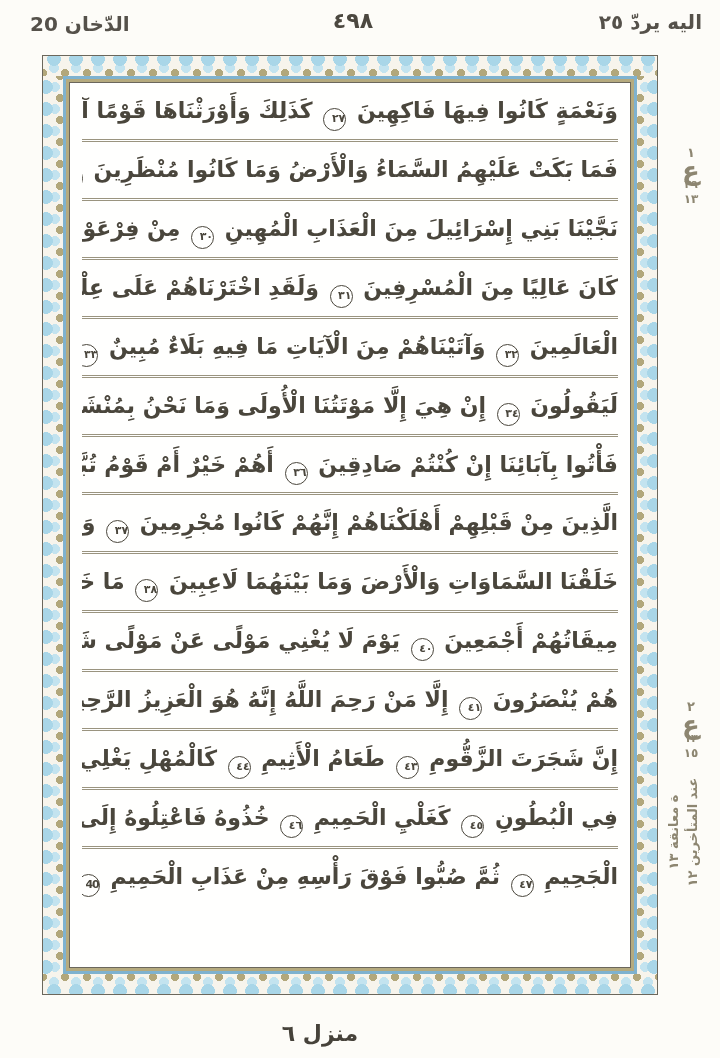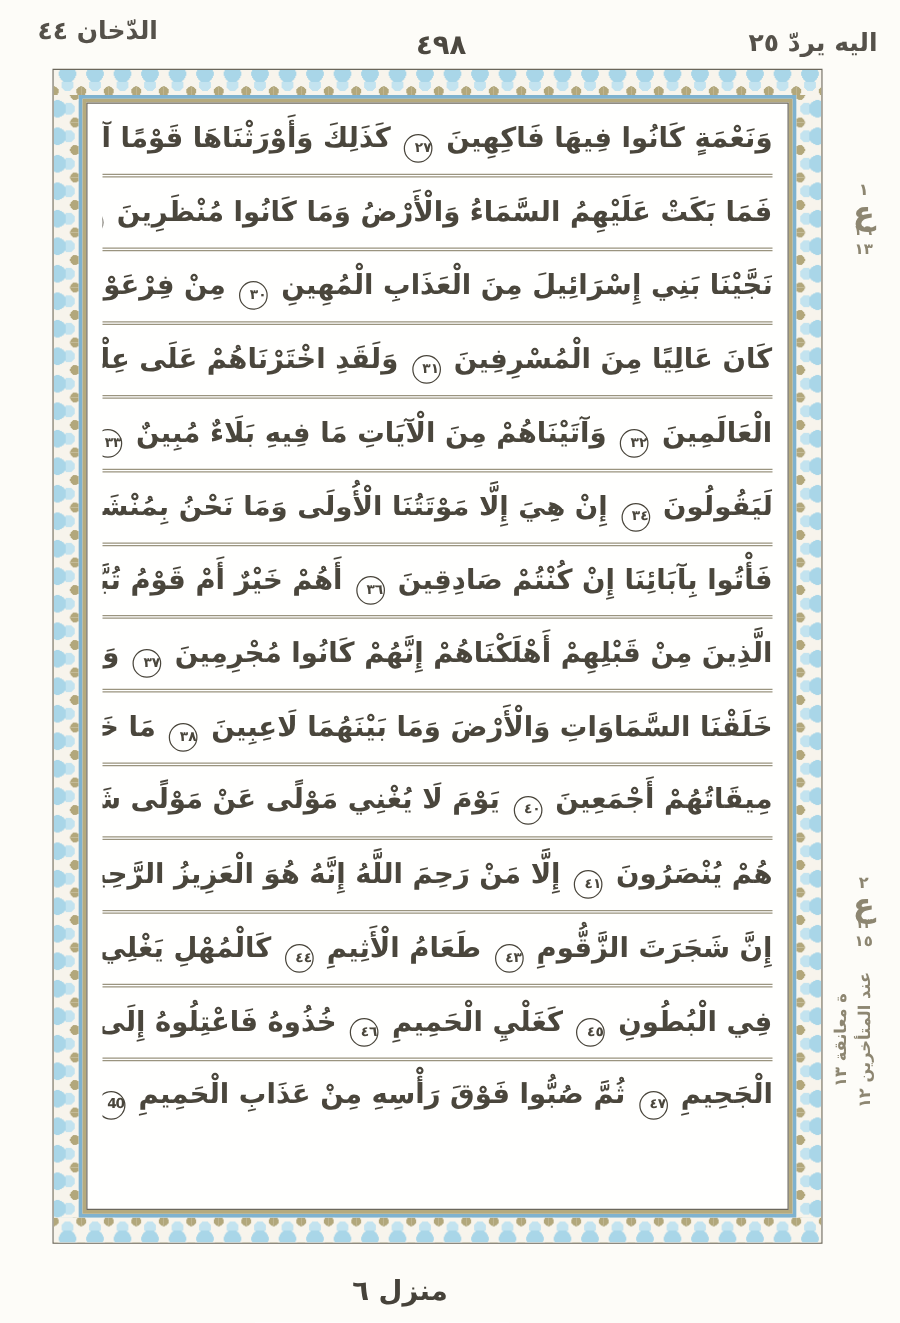--- a/index.html
+++ b/index.html
@@ -6,22 +6,22 @@
   body{
     width:720px;height:1058px;position:relative;overflow:hidden;
     background:#fdfcf8;
     font-family:"DejaVu Sans",sans-serif;
     color:#46423a;
   }
   .page{position:absolute;inset:0;}
 
   
   .hdr{position:absolute;top:0;left:0;width:720px;height:50px;}
-  .hdr .juz{position:absolute;top:22px;right:18px;font-size:20px;font-weight:bold;color:#55514a;}
-  .hdr .pgnum{position:absolute;top:24px;left:318px;width:70px;text-align:center;font-size:22px;font-weight:bold;color:#4c4840;}
+  .hdr .juz{position:absolute;top:10px;right:18px;font-size:20px;font-weight:bold;color:#55514a;}
+  .hdr .pgnum{position:absolute;top:8px;left:318px;width:70px;text-align:center;font-size:22px;font-weight:bold;color:#4c4840;}
   .hdr .surah{position:absolute;top:12px;left:30px;width:120px;text-align:left;font-size:20px;font-weight:bold;color:#55514a;}
 
   
   .frame{position:absolute;left:42px;top:55px;width:616px;height:940px;
          border:1px solid #6b675c;background:#f7f4ec;box-sizing:border-box;}
   .band{position:absolute;background-color:#f7f4ec;}
   .band-top{top:0;left:0;right:0;height:20px;
     background-image:
       radial-gradient(circle 7px at 11px 3px,  #a9d6e8 97%, rgba(0,0,0,0)),
       radial-gradient(circle 5px at 11px 12px, #c3e3ef 97%, rgba(0,0,0,0)),
@@ -91,21 +91,21 @@
   .ftr .manzil{font-size:22px;font-weight:bold;color:#46423a;direction:rtl;}
 </style>
 </head>
 <body>
 
 <div class="page">
 
   <div class="hdr">
     <span class="juz">اليه يردّ ٢٥</span>
     <span class="pgnum">٤٩٨</span>
-    <span class="surah">الدّخان ٤٤</span>
+    <span class="surah">الدّخان 20</span>
   </div>
 
   <div class="frame">
     <div class="band band-top"></div>
     <div class="band band-bottom"></div>
     <div class="band band-left"></div>
     <div class="band band-right"></div>
     <div class="inner1">
       <div class="inner2">
         <div class="panel">

